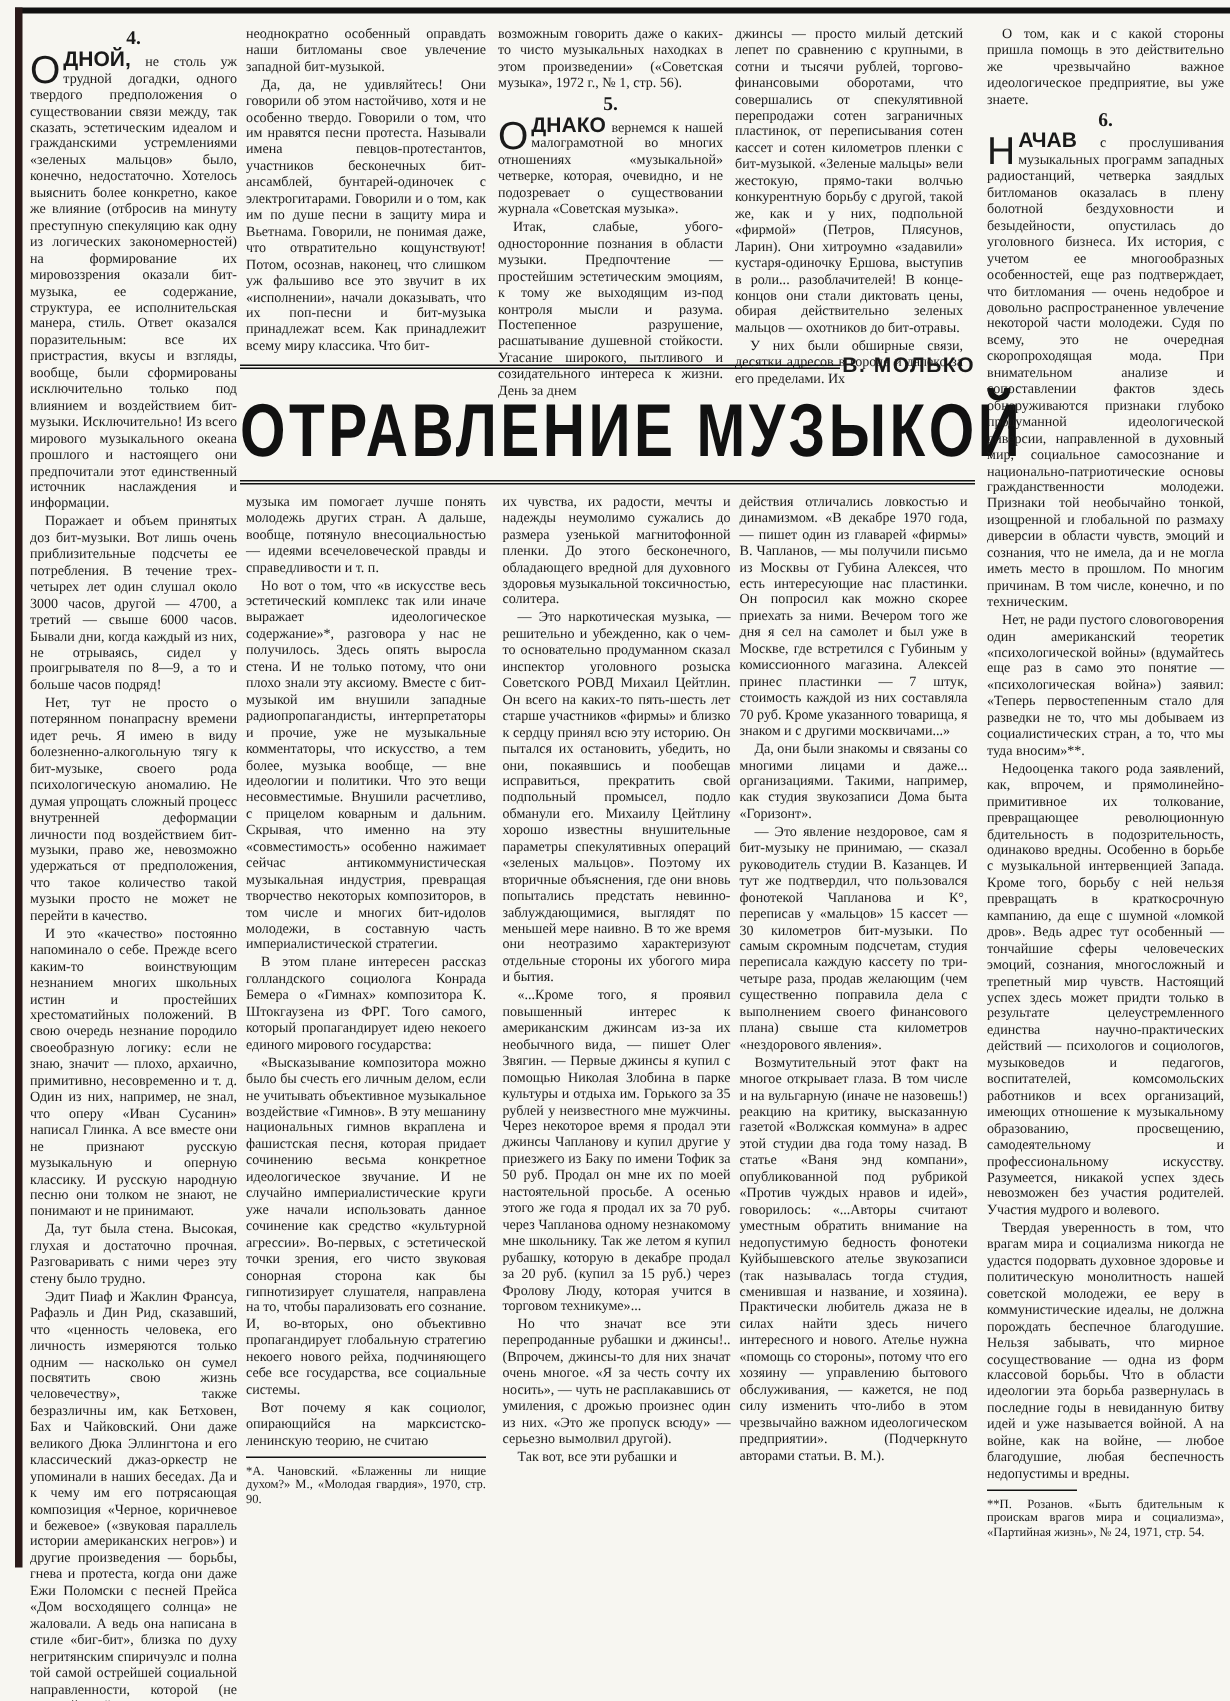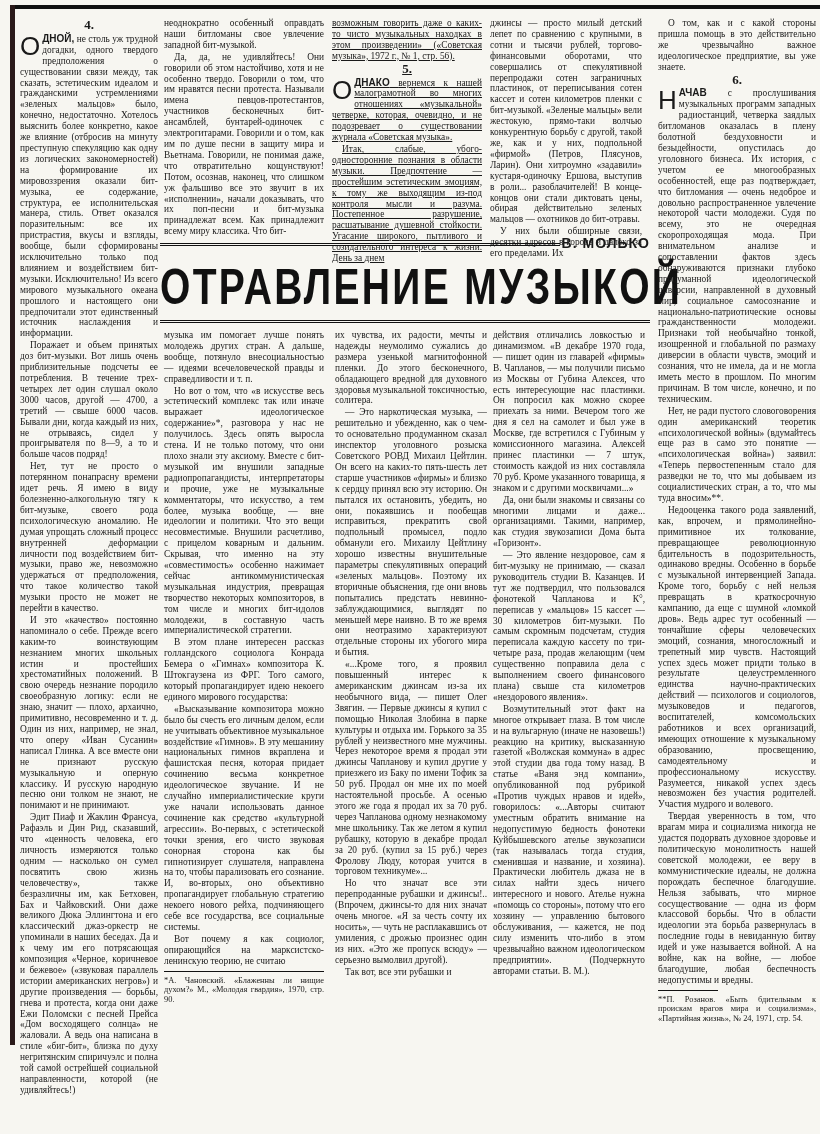--- a/index.html
+++ b/index.html
@@ -7,21 +7,21 @@
   body { position: relative; font-family: "Liberation Serif", serif; color: #1a1a1a; }
   .page { position: absolute; left: 0; top: 0; width: 820px; height: 1134px; }
   .frame-top { position: absolute; left: 10px; top: 5px; width: 640px; height: 4px; background: #111; }
   .frame-top-r { position: absolute; left: 650px; top: 5px; width: 170px; height: 4px; background: #111; }
   .frame-left { position: absolute; left: 10px; top: 5px; width: 5px; height: 1040px; background: #2a1a1a; }
   .col { position: absolute; font-size: 9.4px; line-height: 10.9px; text-align: justify; hyphens: auto; }
   .col p { text-indent: 10px; margin-bottom: 1px; }
   .col p.noind { text-indent: 0; }
   .secnum { text-align: center; font-weight: bold; font-size: 13px; margin: 2px 0 3px; text-indent: 0 !important; }
   .dropcap { float: left; font-size: 26px; line-height: 22px; font-family: "Liberation Sans", sans-serif; margin-right: 2px; margin-top: 1px; }
-  .lead { font-family: "Liberation Sans", sans-serif; font-weight: bold; font-size: 10px; }
+  .lead { font-family: "Liberation Sans", sans-serif; font-weight: bold; font-size: 14px; }
   .rule { height: 1px; background: #111; margin: 4px 0; }
   .footnote { font-size: 8.4px; line-height: 9.6px; text-indent: 0 !important; }
   .author-row { position: absolute; left: 160px; top: 235px; width: 490px; height: 18px; }
   .author-line { position: absolute; left: 0; top: 8px; width: 400px; height: 3px; border-top: 1px solid #111; border-bottom: 1px solid #111; }
   .author { position: absolute; right: 0; top: 0; font-family: Liberation Sans, sans-serif; font-weight: bold; font-size: 14px; letter-spacing: 1px; }
   .headline { position: absolute; left: 160px; top: 258px; width: 490px; height: 58px; font-family: "Liberation Sans", sans-serif; font-weight: bold; font-size: 50px; line-height: 58px; letter-spacing: 3px; text-align: center; transform: scaleX(0.78); transform-origin: left center; width: 628px; white-space: nowrap; color: #111; }
   .headline-rule { position: absolute; left: 160px; top: 320px; width: 490px; height: 3px; border-top: 1px solid #111; border-bottom: 1px solid #111; }
 </style>
 </head>
 <body>
@@ -31,30 +31,31 @@
   <div class="frame-top"></div>
   <div class="frame-top-r"></div>
   <div class="frame-left"></div>
 
   <div class="col" style="left:20px; top:18px; width:138px;">
     <div class="secnum">4.</div>
     <p class="noind"><span class="dropcap">О</span><span class="lead">ДНОЙ,</span> <span>не столь уж трудной догадки, одного твердого предположения о существовании связи между, так сказать, эстетическим идеалом и гражданскими устремлениями «зеленых мальцов» было, конечно, недостаточно. Хотелось выяснить более конкретно, какое же влияние (отбросив на минуту преступную спекуляцию как одну из логических закономерностей) на формирование их мировоззрения оказали бит-музыка, ее содержание, структура, ее исполнительская манера, стиль. Ответ оказался поразительным: все их пристрастия, вкусы и взгляды, вообще, были сформированы исключительно только под влиянием и воздействием бит-музыки. Исключительно! Из всего мирового музыкального океана прошлого и настоящего они предпочитали этот единственный источник наслаждения и информации.</span></p>
     <p>Поражает и объем принятых доз бит-музыки. Вот лишь очень приблизительные подсчеты ее потребления. В течение трех-четырех лет один слушал около 3000 часов, другой — 4700, а третий — свыше 6000 часов. Бывали дни, когда каждый из них, не отрываясь, сидел у проигрывателя по 8—9, а то и больше часов подряд!</p>
     <p>Нет, тут не просто о потерянном понапрасну времени идет речь. Я имею в виду болезненно-алкогольную тягу к бит-музыке, своего рода психологическую аномалию. Не думая упрощать сложный процесс внутренней деформации личности под воздействием бит-музыки, право же, невозможно удержаться от предположения, что такое количество такой музыки просто не может не перейти в качество.</p>
     <p>И это «качество» постоянно напоминало о себе. Прежде всего каким-то воинствующим незнанием многих школьных истин и простейших хрестоматийных положений. В свою очередь незнание породило своеобразную логику: если не знаю, значит — плохо, архаично, примитивно, несовременно и т. д. Один из них, например, не знал, что оперу «Иван Сусанин» написал Глинка. А все вместе они не признают русскую музыкальную и оперную классику. И русскую народную песню они толком не знают, не понимают и не принимают.</p>
+    <p>Да, тут была стена. Высокая, глухая и достаточно прочная. Разговаривать с ними через эту стену было трудно.</p>
     <p>Эдит Пиаф и Жаклин Франсуа, Рафаэль и Дин Рид, сказавший, что «ценность человека, его личность измеряются только одним — насколько он сумел посвятить свою жизнь человечеству», также безразличны им, как Бетховен, Бах и Чайковский. Они даже великого Дюка Эллингтона и его классический джаз-оркестр не упоминали в наших беседах. Да и к чему им его потрясающая композиция «Черное, коричневое и бежевое» («звуковая параллель истории американских негров») и другие произведения — борьбы, гнева и протеста, когда они даже Ежи Поломски с песней Прейса «Дом восходящего солнца» не жаловали. А ведь она написана в стиле «биг-бит», близка по духу негритянским спиричуэлс и полна той самой острейшей социальной направленности, которой (не удивляйтесь!)</p>
 
   </div>
 
   <div class="col" style="left:164px; top:18px; width:160px;">
     <p class="noind">неоднократно особенный оправдать наши битломаны свое увлечение западной бит-музыкой.</p>
     <p>Да, да, не удивляйтесь! Они говорили об этом настойчиво, хотя и не особенно твердо. Говорили о том, что им нравятся песни протеста. Называли имена певцов-протестантов, участников бесконечных бит-ансамблей, бунтарей-одиночек с электрогитарами. Говорили и о том, как им по душе песни в защиту мира и Вьетнама. Говорили, не понимая даже, что отвратительно кощунствуют! Потом, осознав, наконец, что слишком уж фальшиво все это звучит в их «исполнении», начали доказывать, что их поп-песни и бит-музыка принадлежат всем. Как принадлежит всему миру классика. Что бит-</p>
   </div>
 
-  <div class="col" style="left:332px; top:18px; width:150px;text-decoration:underline;">
+  <div class="col" style="left:332px; top:18px; width:150px;">
     <p class="noind">возможным говорить даже о каких-то чисто музыкальных находках в этом произведении» («Советская музыка», 1972 г., № 1, стр. 56).</p>
     <div class="secnum">5.</div>
     <p class="noind"><span class="dropcap">О</span><span class="lead">ДНАКО</span> <span>вернемся к нашей малограмотной во многих отношениях «музыкальной» четверке, которая, очевидно, и не подозревает о существовании журнала «Советская музыка».</span></p>
     <p>Итак, слабые, убого-односторонние познания в области музыки. Предпочтение — простейшим эстетическим эмоциям, к тому же выходящим из-под контроля мысли и разума. Постепенное разрушение, расшатывание душевной стойкости. Угасание широкого, пытливого и созидательного интереса к жизни. День за днем</p>
   </div>
 
   <div class="col" style="left:490px; top:18px; width:152px;">
     <p class="noind">джинсы — просто милый детский лепет по сравнению с крупными, в сотни и тысячи рублей, торгово-финансовыми оборотами, что совершались от спекулятивной перепродажи сотен заграничных пластинок, от переписывания сотен кассет и сотен километров пленки с бит-музыкой. «Зеленые мальцы» вели жестокую, прямо-таки волчью конкурентную борьбу с другой, такой же, как и у них, подпольной «фирмой» (Петров, Плясунов, Ларин). Они хитроумно «задавили» кустаря-одиночку Ершова, выступив в роли... разоблачителей! В конце-концов они стали диктовать цены, обирая действительно зеленых мальцов — охотников до бит-отравы.</p>
     <p>У них были обширные связи, десятки адресов в городе и далеко за его пределами. Их</p>
   </div>

